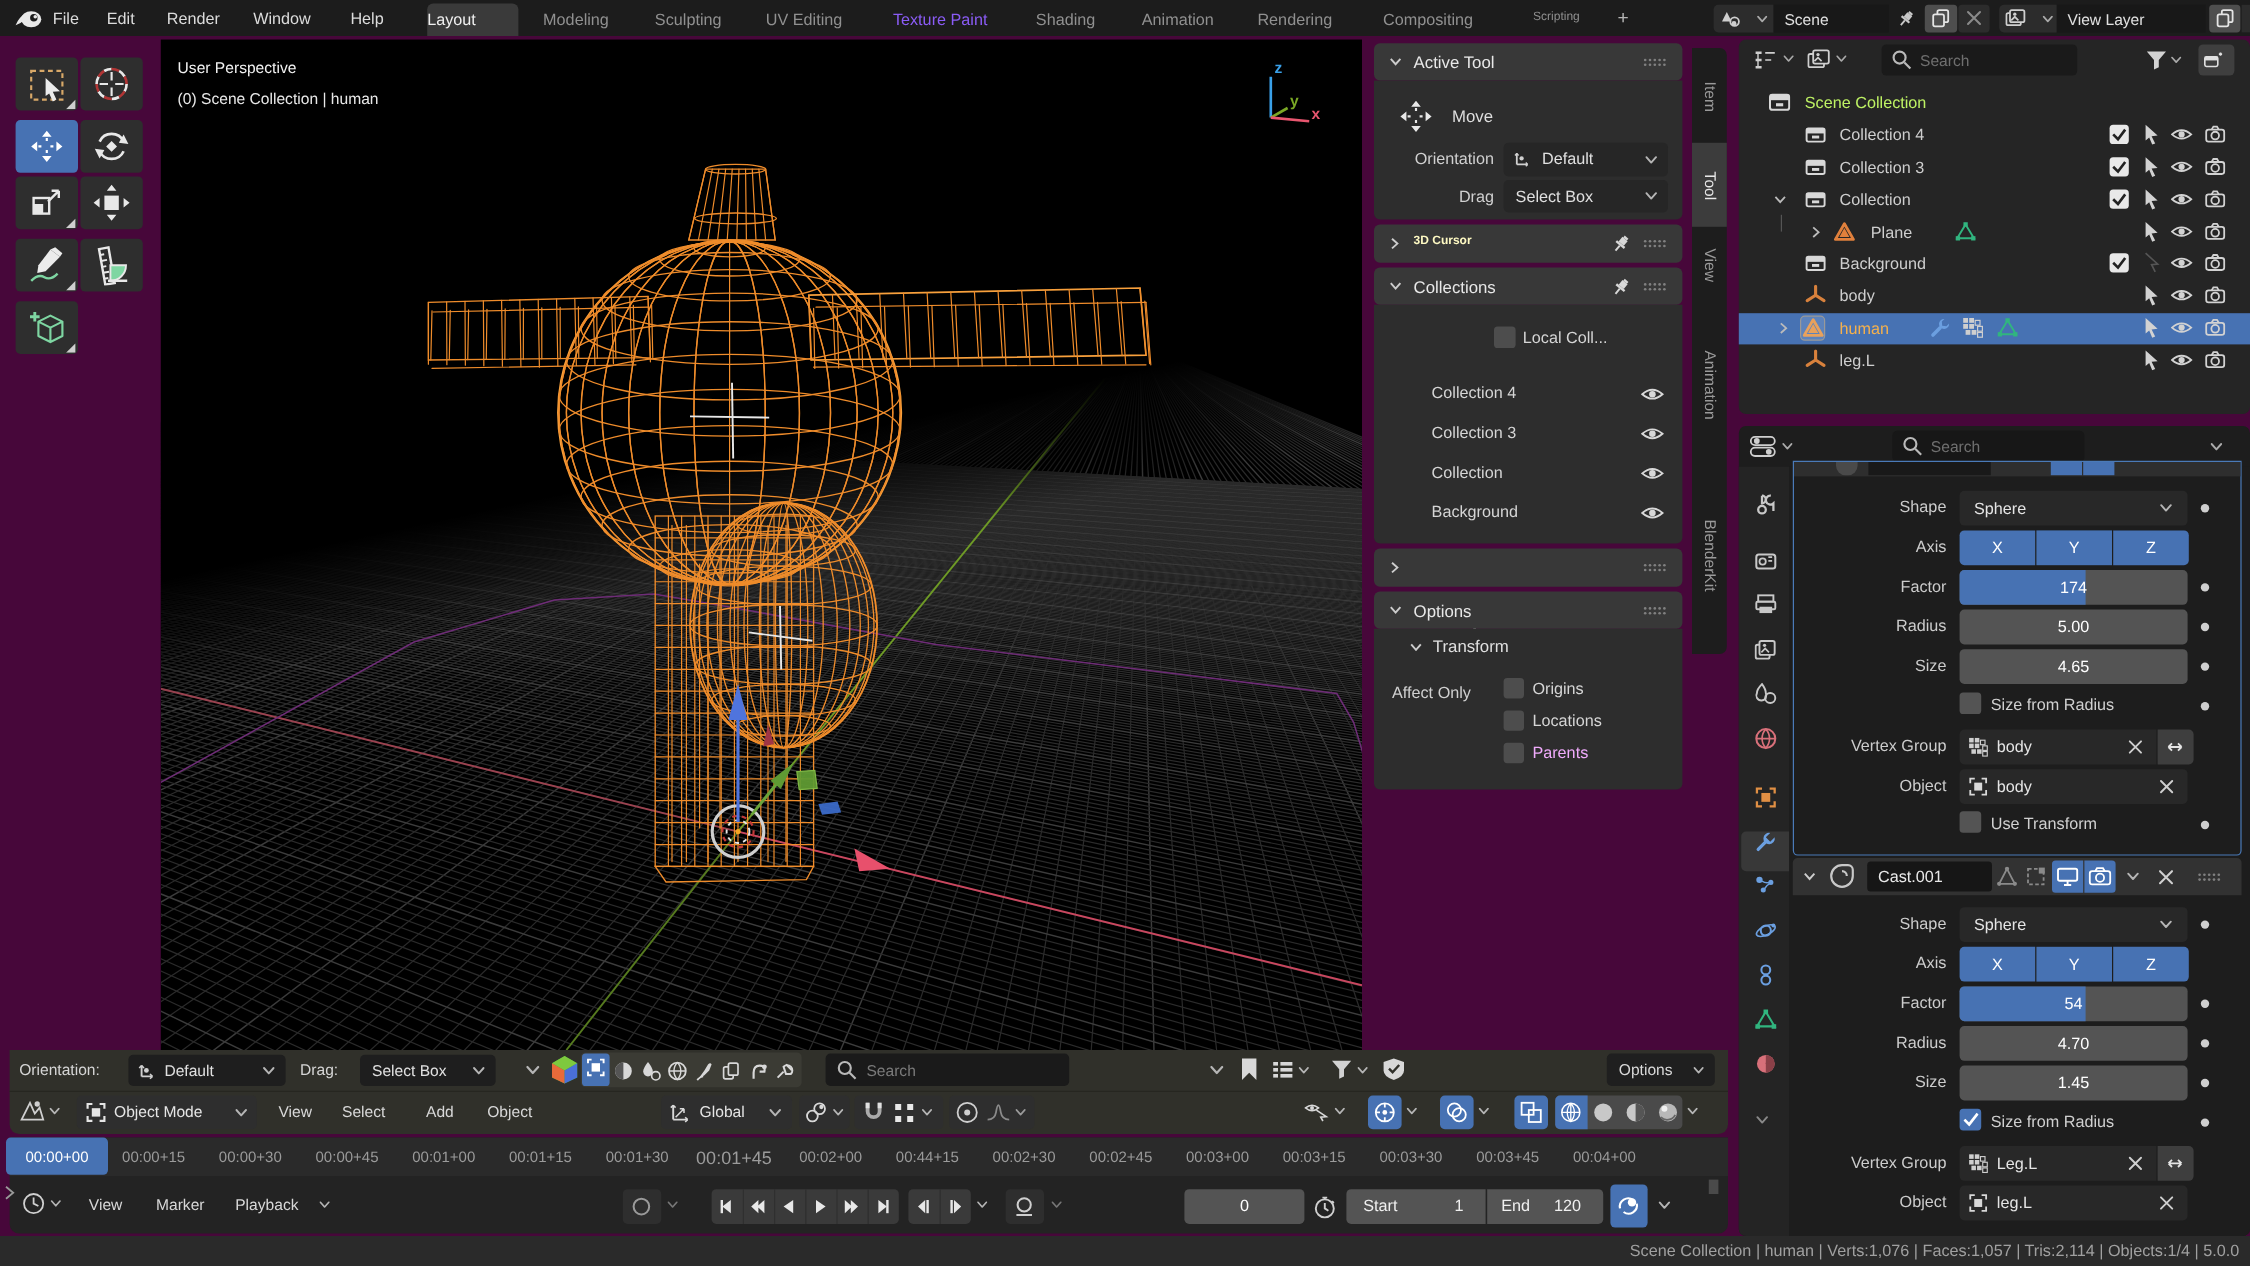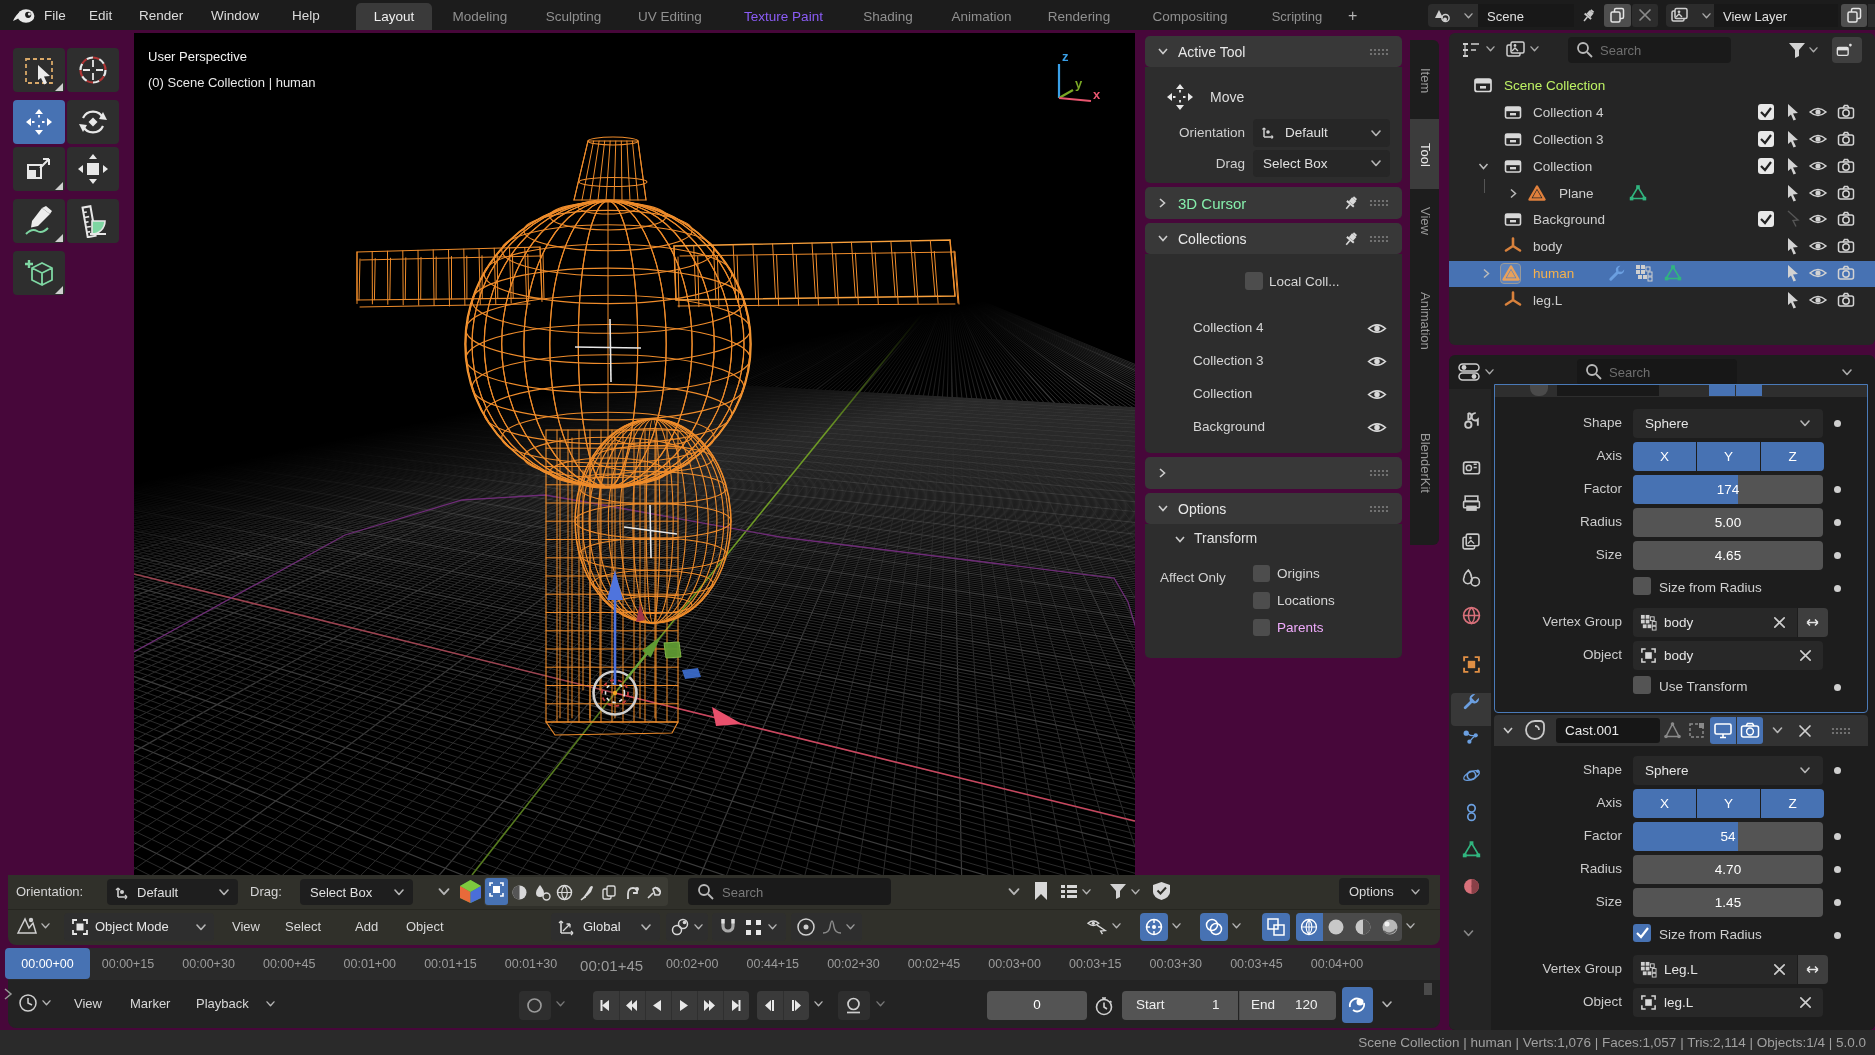--- a/index.html
+++ b/index.html
@@ -11,30 +11,30 @@
     <circle cx="16.2" cy="9.8" r="3.1" fill="#1c1c1c"></circle>
     <circle cx="17.4" cy="9" r="1.5" fill="#e8e8e8"></circle>
     <path d="M1,16 Q5,15 8.5,11.5 L12,8 L15,5.8 L9,6.5 Q4,9 1,16 Z" fill="#e8e8e8"></path>
   </svg>
 <div class="t" style="left:44px;top:9px;font-size:13.5px;color:#dcdcdc;font-weight:normal;">File</div>
 <div class="t" style="left:89px;top:9px;font-size:13.5px;color:#dcdcdc;font-weight:normal;">Edit</div>
 <div class="t" style="left:139px;top:9px;font-size:13.5px;color:#dcdcdc;font-weight:normal;">Render</div>
 <div class="t" style="left:211px;top:9px;font-size:13.5px;color:#dcdcdc;font-weight:normal;">Window</div>
 <div class="t" style="left:292px;top:9px;font-size:13.5px;color:#dcdcdc;font-weight:normal;">Help</div>
 <div class="" style="left:356px;top:3px;width:76px;height:27px;background:#3a3a3a;border-radius:5px 5px 0 0"></div>
-<div class="t" style="left:356px;top:10px;width:76px;text-align:center;font-size:13.5px;color:#f0f0f0;">Layout</div>
+<div class="t" style="left:356px;top:10px;width:76px;text-align:left;font-size:13.5px;color:#f0f0f0;">Layout</div>
 <div class="t" style="left:447px;top:10px;width:66px;text-align:center;font-size:13.5px;color:#909090;">Modeling</div>
 <div class="t" style="left:540px;top:10px;width:67px;text-align:center;font-size:13.5px;color:#909090;">Sculpting</div>
 <div class="t" style="left:631px;top:10px;width:78px;text-align:center;font-size:13.5px;color:#909090;">UV Editing</div>
 <div class="t" style="left:735px;top:10px;width:97px;text-align:center;font-size:13.5px;color:#8b5cf6;">Texture Paint</div>
 <div class="t" style="left:857px;top:10px;width:62px;text-align:center;font-size:13.5px;color:#909090;">Shading</div>
 <div class="t" style="left:945px;top:10px;width:73px;text-align:center;font-size:13.5px;color:#909090;">Animation</div>
 <div class="t" style="left:1042px;top:10px;width:74px;text-align:center;font-size:13.5px;color:#909090;">Rendering</div>
 <div class="t" style="left:1143px;top:10px;width:94px;text-align:center;font-size:13.5px;color:#909090;">Compositing</div>
-<div class="t" style="left:1263px;top:10px;width:68px;text-align:center;font-size:13px;color:#909090;">Scripting</div>
+<div class="t" style="left:1263px;top:10px;width:68px;text-align:center;font-size:10px;color:#909090;">Scripting</div>
 <div class="t" style="left:1348px;top:8px;font-size:16px;color:#b5b5b5;font-weight:normal;">+</div>
 <div class="" style="left:1428px;top:4px;width:50px;height:23px;background:#2c2c2c;border-radius:4px 0 0 4px"></div>
 <svg class="ic" style="left:1434px;top:7px" width="18" height="18" viewBox="0 0 18 18">
     <path d="M5,3 L9,11 H1 Z" fill="#cfcfcf"></path>
     <circle cx="11.5" cy="11" r="3.6" fill="none" stroke="#cfcfcf" stroke-width="1.5"></circle>
     <circle cx="11" cy="12.5" r="2" fill="#cfcfcf"></circle>
   </svg>
 <svg class="ic" style="left:1464px;top:13px" width="9" height="7" viewBox="0 0 10 8">
     <path d="M1,1 L5,5.5 L9,1" fill="none" stroke="#aaa" stroke-width="1.6" stroke-linecap="round" stroke-linejoin="round"></path>
   </svg>
@@ -1294,21 +1294,21 @@
 <div class="t" style="left:1166px;top:157px;font-size:13.5px;color:#d0d0d0;font-weight:normal;width:79px;text-align:right">Drag</div>
 <div class="" style="left:1253px;top:150px;width:137px;height:27px;background:#262626;border-radius:4px"></div>
 <div class="t" style="left:1263px;top:157px;font-size:13.5px;color:#e0e0e0;font-weight:normal;">Select Box</div>
 <svg class="ic" style="left:1371px;top:160px" width="10" height="8" viewBox="0 0 10 8">
     <path d="M1,1 L5,5.5 L9,1" fill="none" stroke="#b5b5b5" stroke-width="1.6" stroke-linecap="round" stroke-linejoin="round"></path>
   </svg>
 <div class="" style="left:1145px;top:187px;width:257px;height:32px;background:#383838;border-radius:5px"></div>
 <svg class="ic" style="left:1157px;top:197px" width="12" height="12" viewBox="0 0 12 12">
     <path d="M3,2 L7.5,6 L3,10" fill="none" stroke="#ccc" stroke-width="1.6"></path>
   </svg>
-<div class="t" style="left:1178px;top:196px;font-size:15px;color:#86efac;font-weight:normal;">3D Cursor</div>
+<div class="t" style="left:1178px;top:196px;font-size:10px;color:#fef9c3;font-weight:bold;">3D Cursor</div>
 <svg class="ic" style="left:1342px;top:194px" width="18" height="18" viewBox="0 0 18 18">
     <g transform="rotate(40 9 9)">
       <rect x="7" y="2" width="4" height="2" fill="#d8d8d8"></rect>
       <rect x="6.2" y="4" width="5.6" height="5" fill="#d8d8d8"></rect>
       <rect x="4.5" y="9" width="9" height="2" fill="#d8d8d8"></rect>
       <rect x="8.3" y="11" width="1.6" height="5.5" fill="#d8d8d8"></rect>
     </g>
   </svg>
 <svg class="ic" style="left:1369px;top:199px" width="20" height="8" viewBox="0 0 20 8">
     <circle cx="2" cy="2" r="1.1" fill="#808080"></circle>

